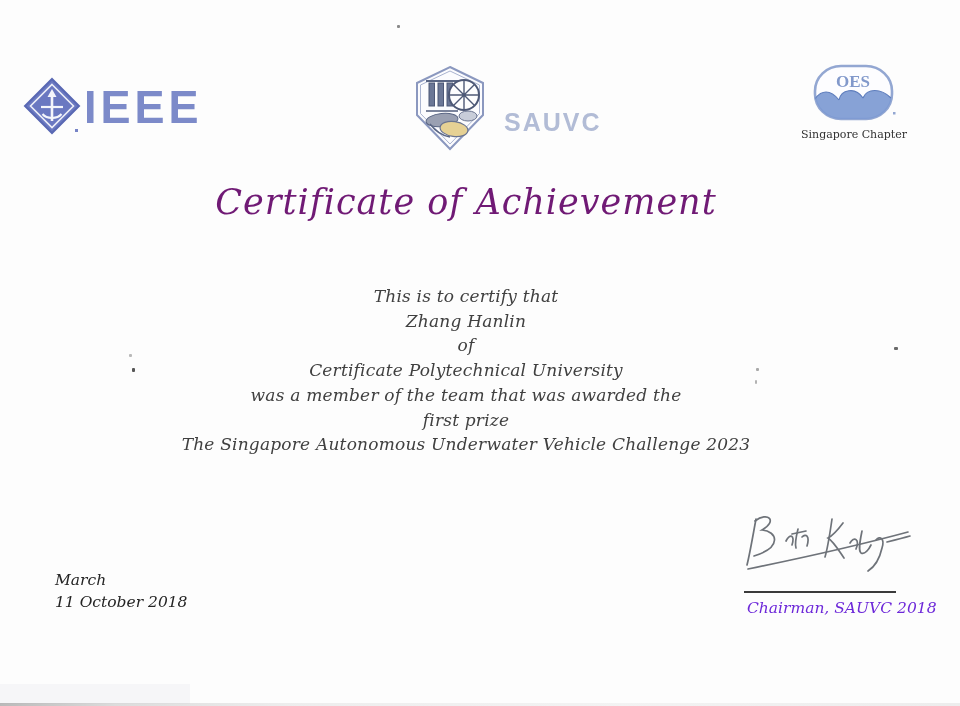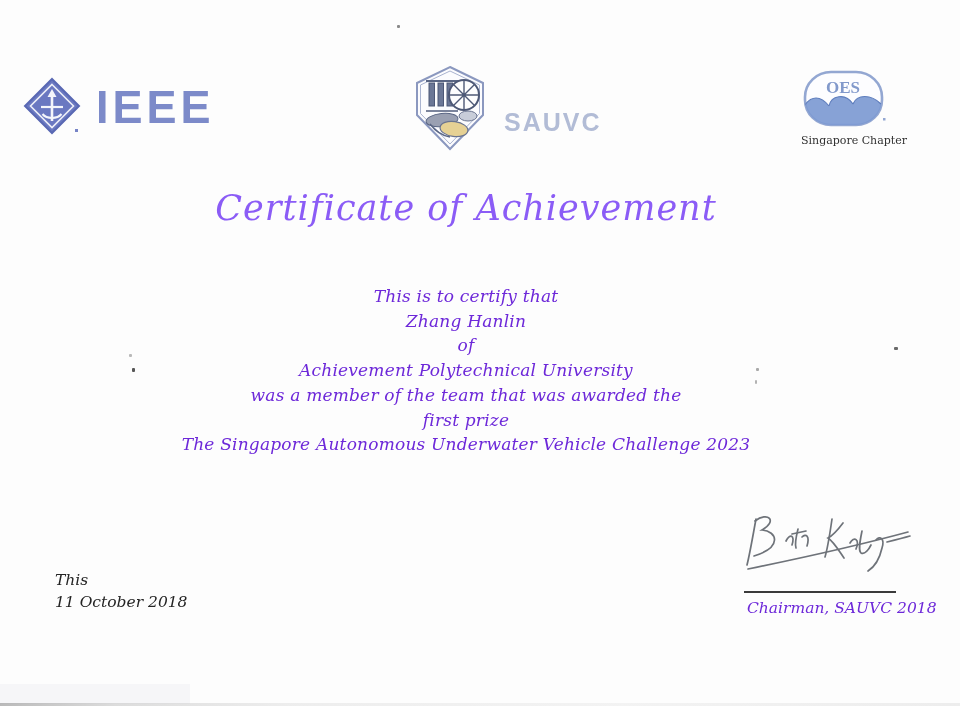--- a/index.html
+++ b/index.html
@@ -5,48 +5,48 @@
   html,body{margin:0;padding:0;background:#e8e8e8;}
   #certificate{
     position:relative;
     width:960px;height:706px;
     background:#fdfdfd;
     overflow:hidden;
     font-family:"DejaVu Serif","Liberation Serif",serif;
     color:#2c2c2c;
   }
   
-  .ieee-logo{position:absolute;left:22px;top:76px;display:flex;align-items:center;gap:14px;}
+  .ieee-logo{position:absolute;left:22px;top:76px;display:flex;align-items:center;gap:2px;}
   .ieee-word{
     font-family:"Liberation Sans",sans-serif;
     font-weight:900;font-size:45px;line-height:1;
     color:#7281c5;letter-spacing:4px;opacity:.92;
     transform:scaleY(1.02);
   }
   .sauvc-logo{position:absolute;left:406px;top:62px;display:flex;align-items:center;}
   .sauvc-word{
     font-family:"Liberation Sans",sans-serif;
     font-weight:800;font-size:25px;line-height:1;
     color:#b2bcd6;letter-spacing:2px;margin-left:10px;margin-top:28px;
   }
-  .oes-logo{position:absolute;left:801px;top:68px;width:96px;text-align:left;}
+  .oes-logo{position:absolute;left:801px;top:62px;width:96px;text-align:right;}
   .oes-caption{
     font-size:11px;color:#333;margin-top:0;white-space:nowrap;
   }
   
   .center-col{position:absolute;left:0;width:932px;text-align:center;}
   .cert-title{
-    top:188px;
+    top:182px;
     font-style:italic;font-size:35px;letter-spacing:1px;
-    color:#8b5cf6;
+    color:#701a75;
   }
   .cert-body{
     top:284px;
     font-style:italic;font-size:17px;line-height:24.7px;
-    color:#6d28d9;letter-spacing:.2px;
+    color:#404040;letter-spacing:.2px;
   }
   
   .dated-block{
     position:absolute;left:55px;top:570px;
     font-style:italic;font-size:15.5px;line-height:21.5px;color:#242424;
   }
   .sign-wrap{position:absolute;left:740px;top:503px;width:175px;height:86px;}
   .sign-rule{position:absolute;left:744px;top:591px;width:152px;height:2px;background:#3b3b3b;}
   .chairman-line{
     position:absolute;left:747px;top:599px;
@@ -123,28 +123,28 @@
     </svg>
     <div class="oes-caption">Singapore Chapter</div>
   </div>
 
   <div class="center-col cert-title">Certificate of Achievement</div>
 
   <div class="center-col cert-body">
     <div>This is to certify that</div>
     <div>Zhang Hanlin</div>
     <div>of</div>
-    <div>Achievement Polytechnical University</div>
+    <div>Certificate Polytechnical University</div>
     <div>was a member of the team that was awarded the</div>
     <div>first prize</div>
     <div>The Singapore Autonomous Underwater Vehicle Challenge 2023</div>
   </div>
 
   <div class="dated-block">
-    <div>This</div>
+    <div>March</div>
     <div>11 October 2018</div>
   </div>
 
   <div class="sign-wrap">
     <svg width="175" height="86" viewBox="0 0 175 86">
       <g fill="none" stroke="#565b63" stroke-width="1.7" stroke-linecap="round" opacity="0.85">
         <path d="M16,16 C13,32 10,50 7,62"></path>
         <path d="M15,18 C28,8 38,18 22,27 C37,28 43,44 14,53"></path>
         <path d="M46,38 C50,30 55,32 52,42"></path>
         <path d="M58,26 C56,34 55,42 56,45"></path>

